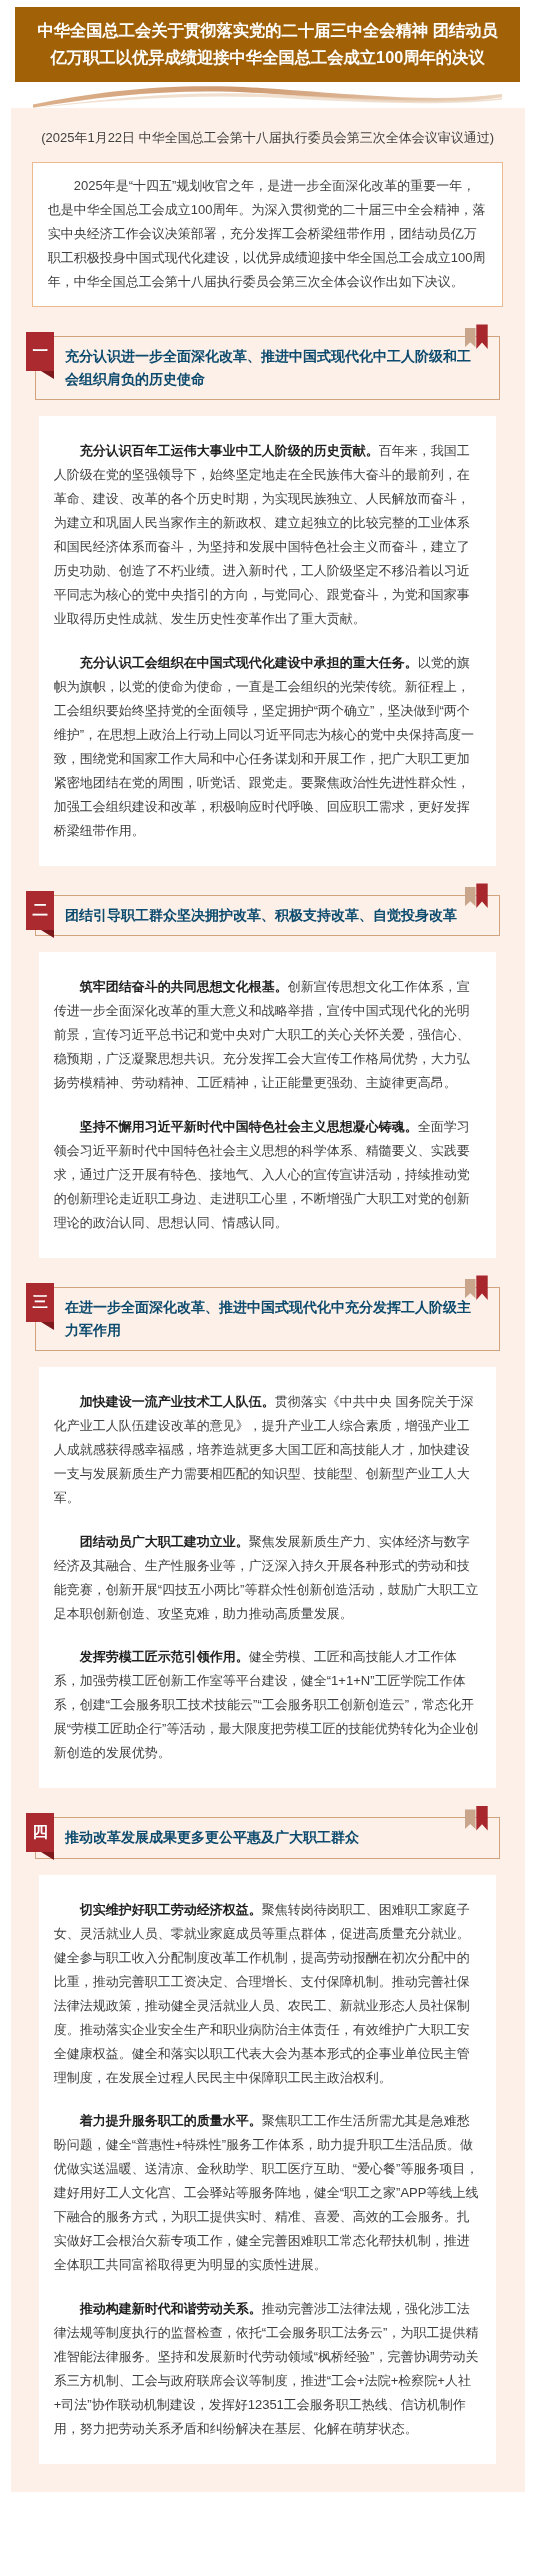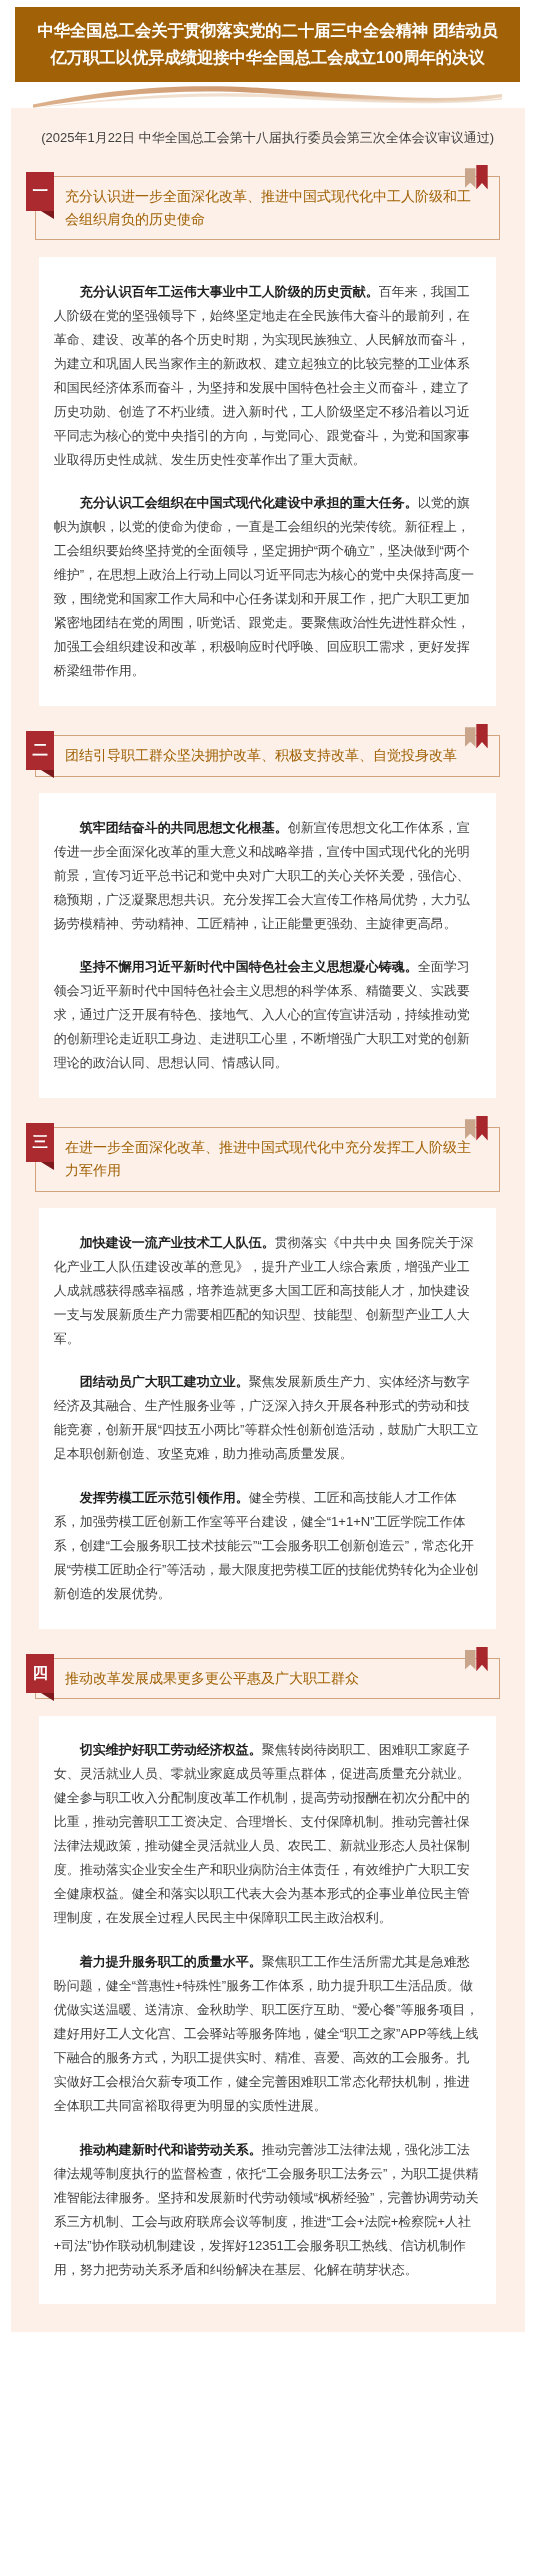--- a/index.html
+++ b/index.html
@@ -44,21 +44,21 @@
     text-indent:2em; color:#3e3e3e;
   }
   
   .sec-head {
     position:relative;
     width:465px; margin:29px auto 0;
     border:0.8px solid #d2a37f;
     padding:8.2px 21px 8.2px 29px;
   }
   .sec-head .head-text {
-    color:#a16207; font-weight:normal;
+    color:#0c4a6e; font-weight:bold;
     font-size:14px; line-height:23px;
   }
   .badge {
     position:absolute; left:-9.8px; top:-4.9px;
     width:28px; height:39px;
     background:#ab2a2f;
     color:#ffffff; font-size:15.5px; font-weight:bold;
     display:flex; align-items:center; justify-content:center;
   }
   .badge::after {
@@ -96,20 +96,23 @@
           <stop offset="1" stop-color="#ecd5bf"></stop>
         </linearGradient>
       </defs>
       <path d="M0 30 C 90 12 180 2 300 11 C 420 20 500 27 575 17 L 575 21 C 500 32 410 26 295 17 C 185 9 95 18 0 34 Z" fill="url(#waveg)"></path>
       <path d="M0 34 C 110 20 200 12 310 18 C 430 25 520 28 575 22 L 575 24 C 510 31 420 29 305 22 C 200 16 105 24 0 34 Z" fill="#eed8c4" opacity="0.8"></path>
     </svg>
   </div>
 
   <div class="date-line">(2025年1月22日 中华全国总工会第十八届执行委员会第三次全体会议审议通过)</div>
 
+  <div class="intro-box">
+    <p>2025年是“十四五”规划收官之年，是进一步全面深化改革的重要一年，也是中华全国总工会成立100周年。为深入贯彻党的二十届三中全会精神，落实中央经济工作会议决策部署，充分发挥工会桥梁纽带作用，团结动员亿万职工积极投身中国式现代化建设，以优异成绩迎接中华全国总工会成立100周年，中华全国总工会第十八届执行委员会第三次全体会议作出如下决议。</p>
+  </div>
 
   <div>
   <section>
     <div class="sec-head">
       <span class="badge">一</span>
       <span class="bookmarks">
         <i class="bm bm-tan"></i>
         <i class="bm bm-red"></i>
       </span>
       <span class="head-text">充分认识进一步全面深化改革、推进中国式现代化中工人阶级和工会组织肩负的历史使命</span>

